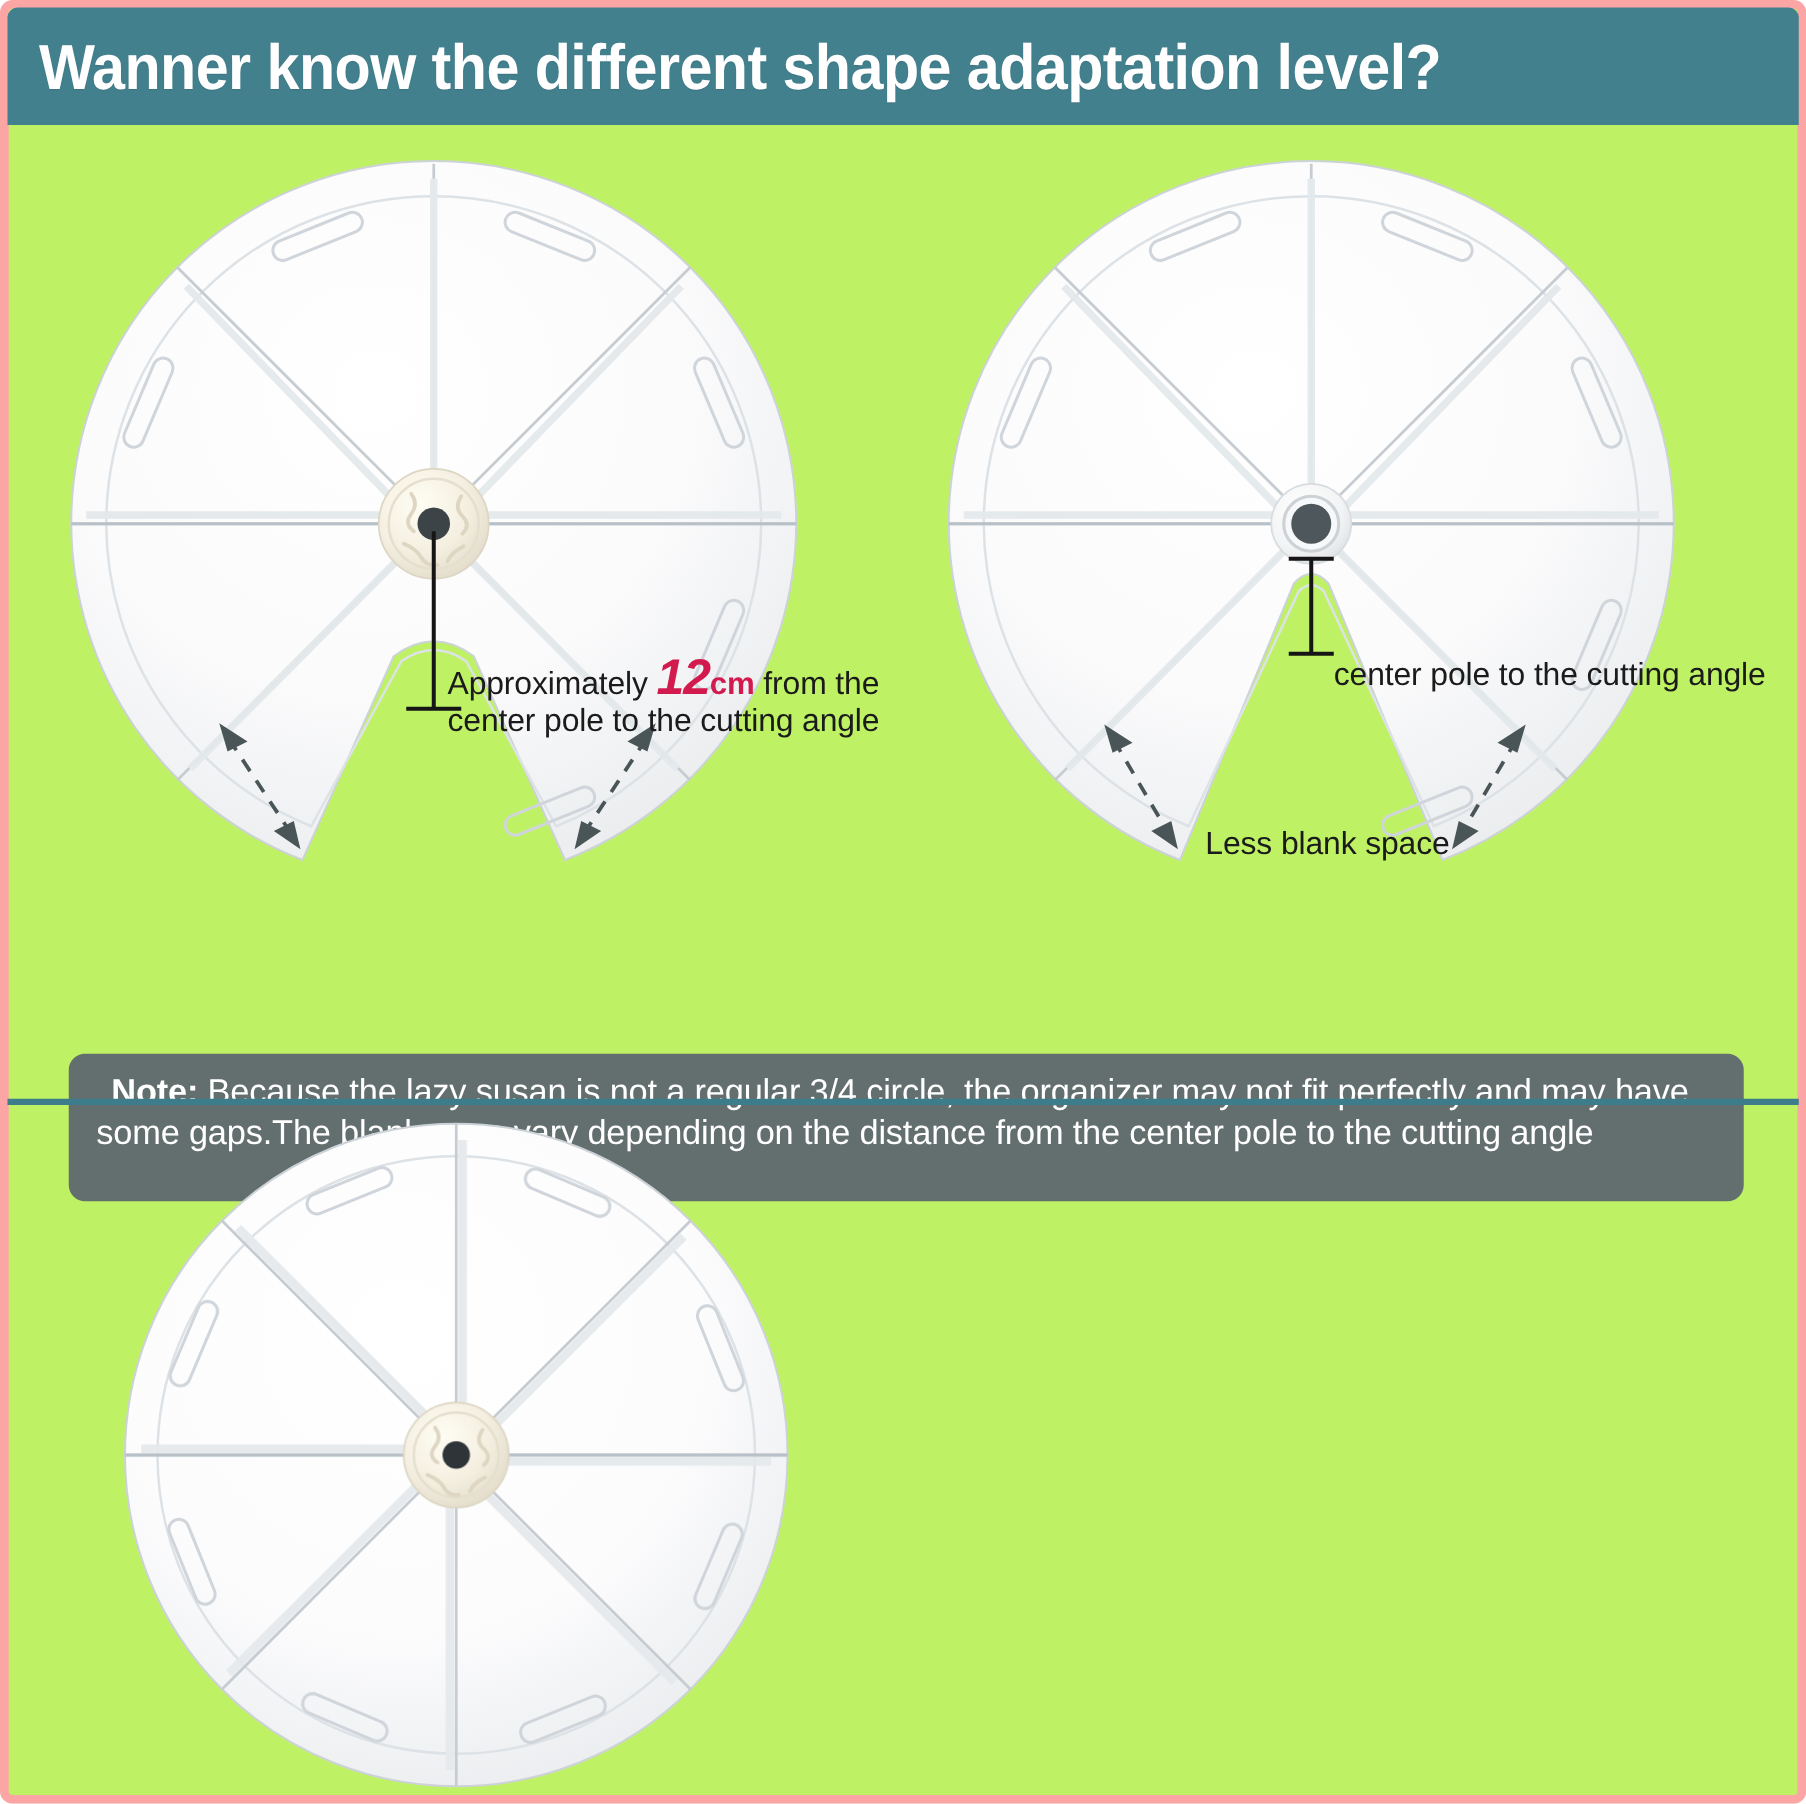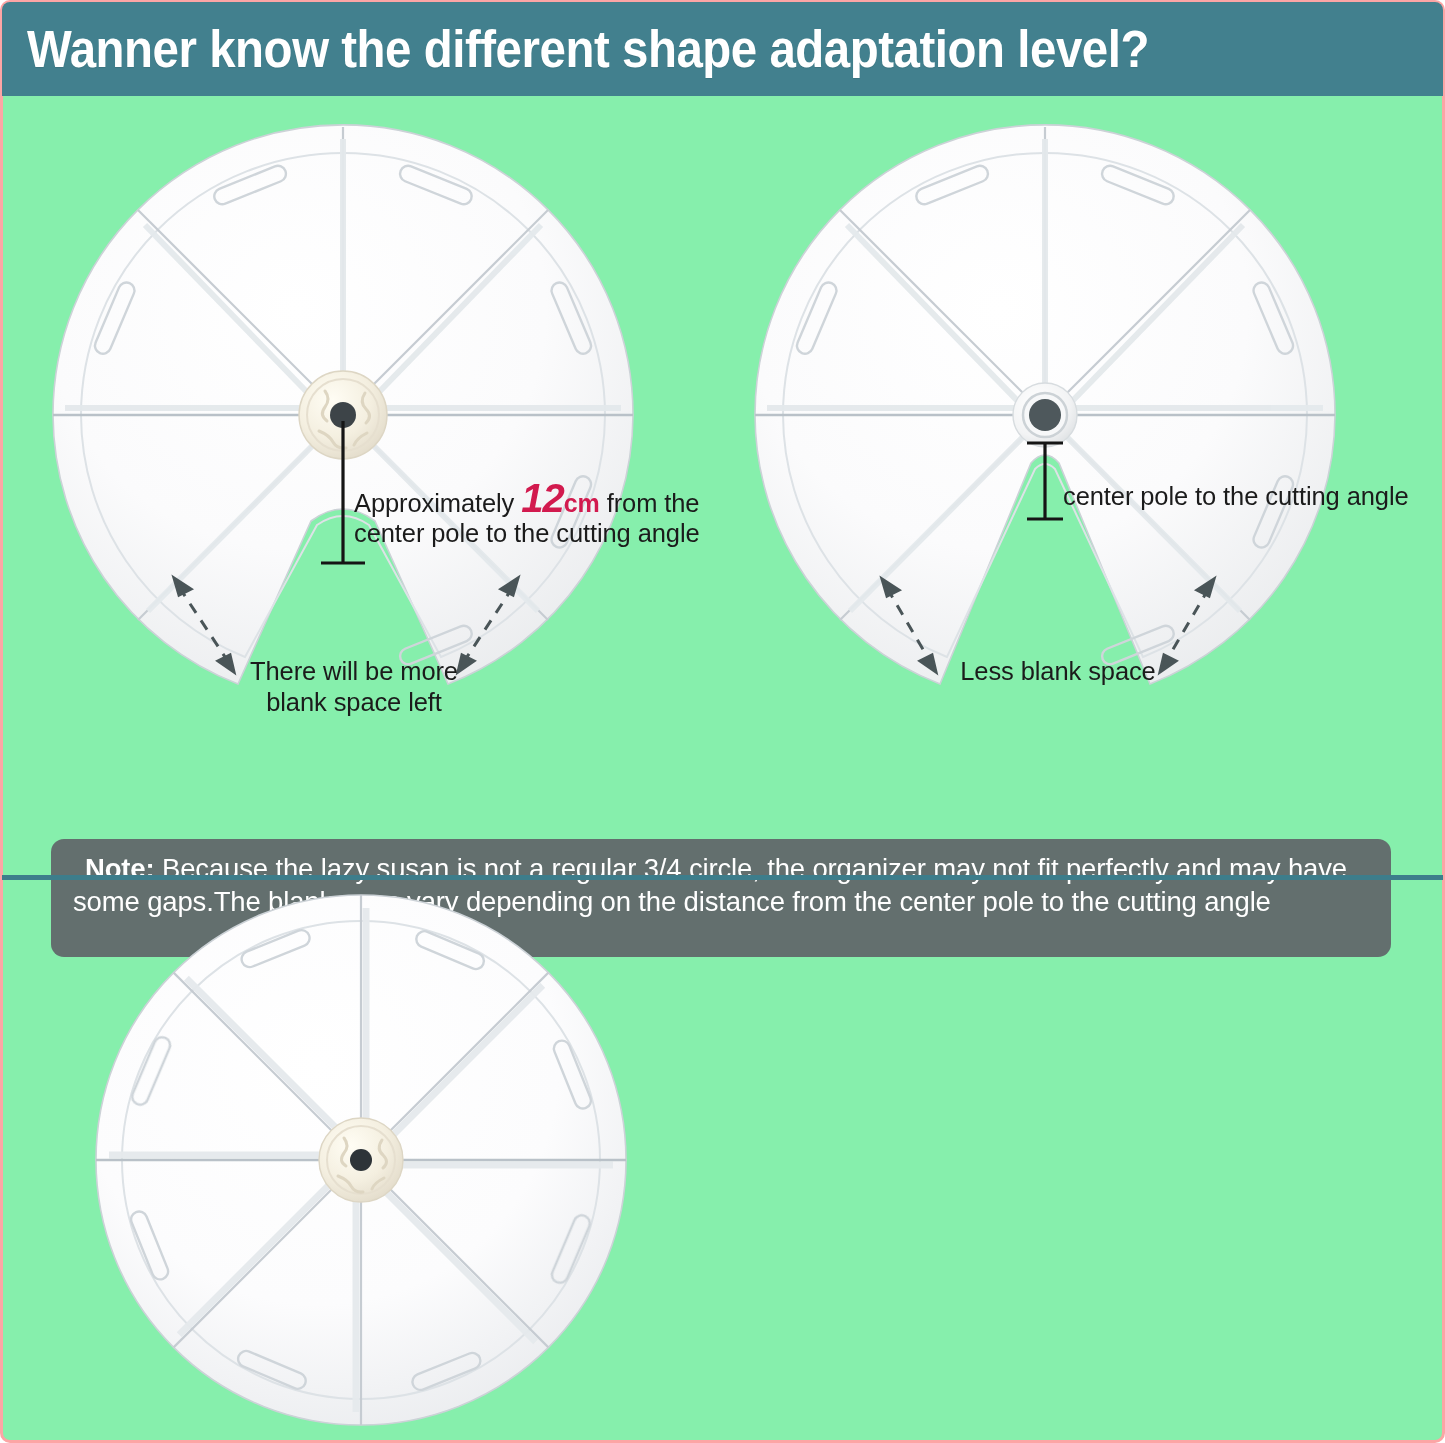--- a/index.html
+++ b/index.html
@@ -7,23 +7,23 @@
   body {
     width:1445px; height:1443px;
     font-family:"Liberation Sans", sans-serif;
     position:relative;
     overflow:hidden;
   }
 
   
   #page {
     position:absolute; inset:0;
-    border:3px solid #fca5a5;
+    border:7px solid #fca5a5;
     border-radius:10px;
-    background:#86efac;
+    background:#bef264;
   }
 
   
   #header {
     position:absolute; left:-1px; top:-1px; right:-1px;
     height:94px;
     background:#42808e;
     border-top-left-radius:8px;
     border-top-right-radius:8px;
     display:flex; align-items:center;
@@ -56,20 +56,21 @@
   .product svg { display:block; overflow:visible; }
 
   
   .measure-text {
     position:absolute;
     font-size:25.5px;
     color:#1b1b1b;
     line-height:1.16;
     white-space:nowrap;
     letter-spacing:-0.1px;
+    margin-top:40px;
   }
   .measure-text .num {
     color:#d21a4e;
     font-size:40px;
     font-weight:bold;
     font-style:italic;
     line-height:0.8;
     letter-spacing:-1px;
   }
   .measure-text .unit {
@@ -224,24 +225,20 @@
       </svg>
     </div>
 
     <div class="measure-text" style="left:351px; top:385px;">
       <div>
         <span>Approximately </span><span class="num">12</span><span class="unit">cm</span><span> from the</span>
       </div>
       <div>center pole to the cutting angle</div>
     </div>
 
-    <div class="space-label" style="left:231px; top:559px; width:240px;">
-      <div>There will be more</div>
-      <div>blank space left</div>
-    </div>
 
     <div class="product" style="left:732px; top:28px;">
       <svg width="620" height="570" viewBox="0 0 620 570">
         <defs>
           <radialGradient id="trayGradR" cx="42%" cy="33%" r="78%">
             <stop offset="0%" stop-color="#ffffff"></stop>
             <stop offset="55%" stop-color="#fbfbfc"></stop>
             <stop offset="100%" stop-color="#e8eaec"></stop>
           </radialGradient>
           <radialGradient id="hubGradR" cx="38%" cy="33%" r="72%">

